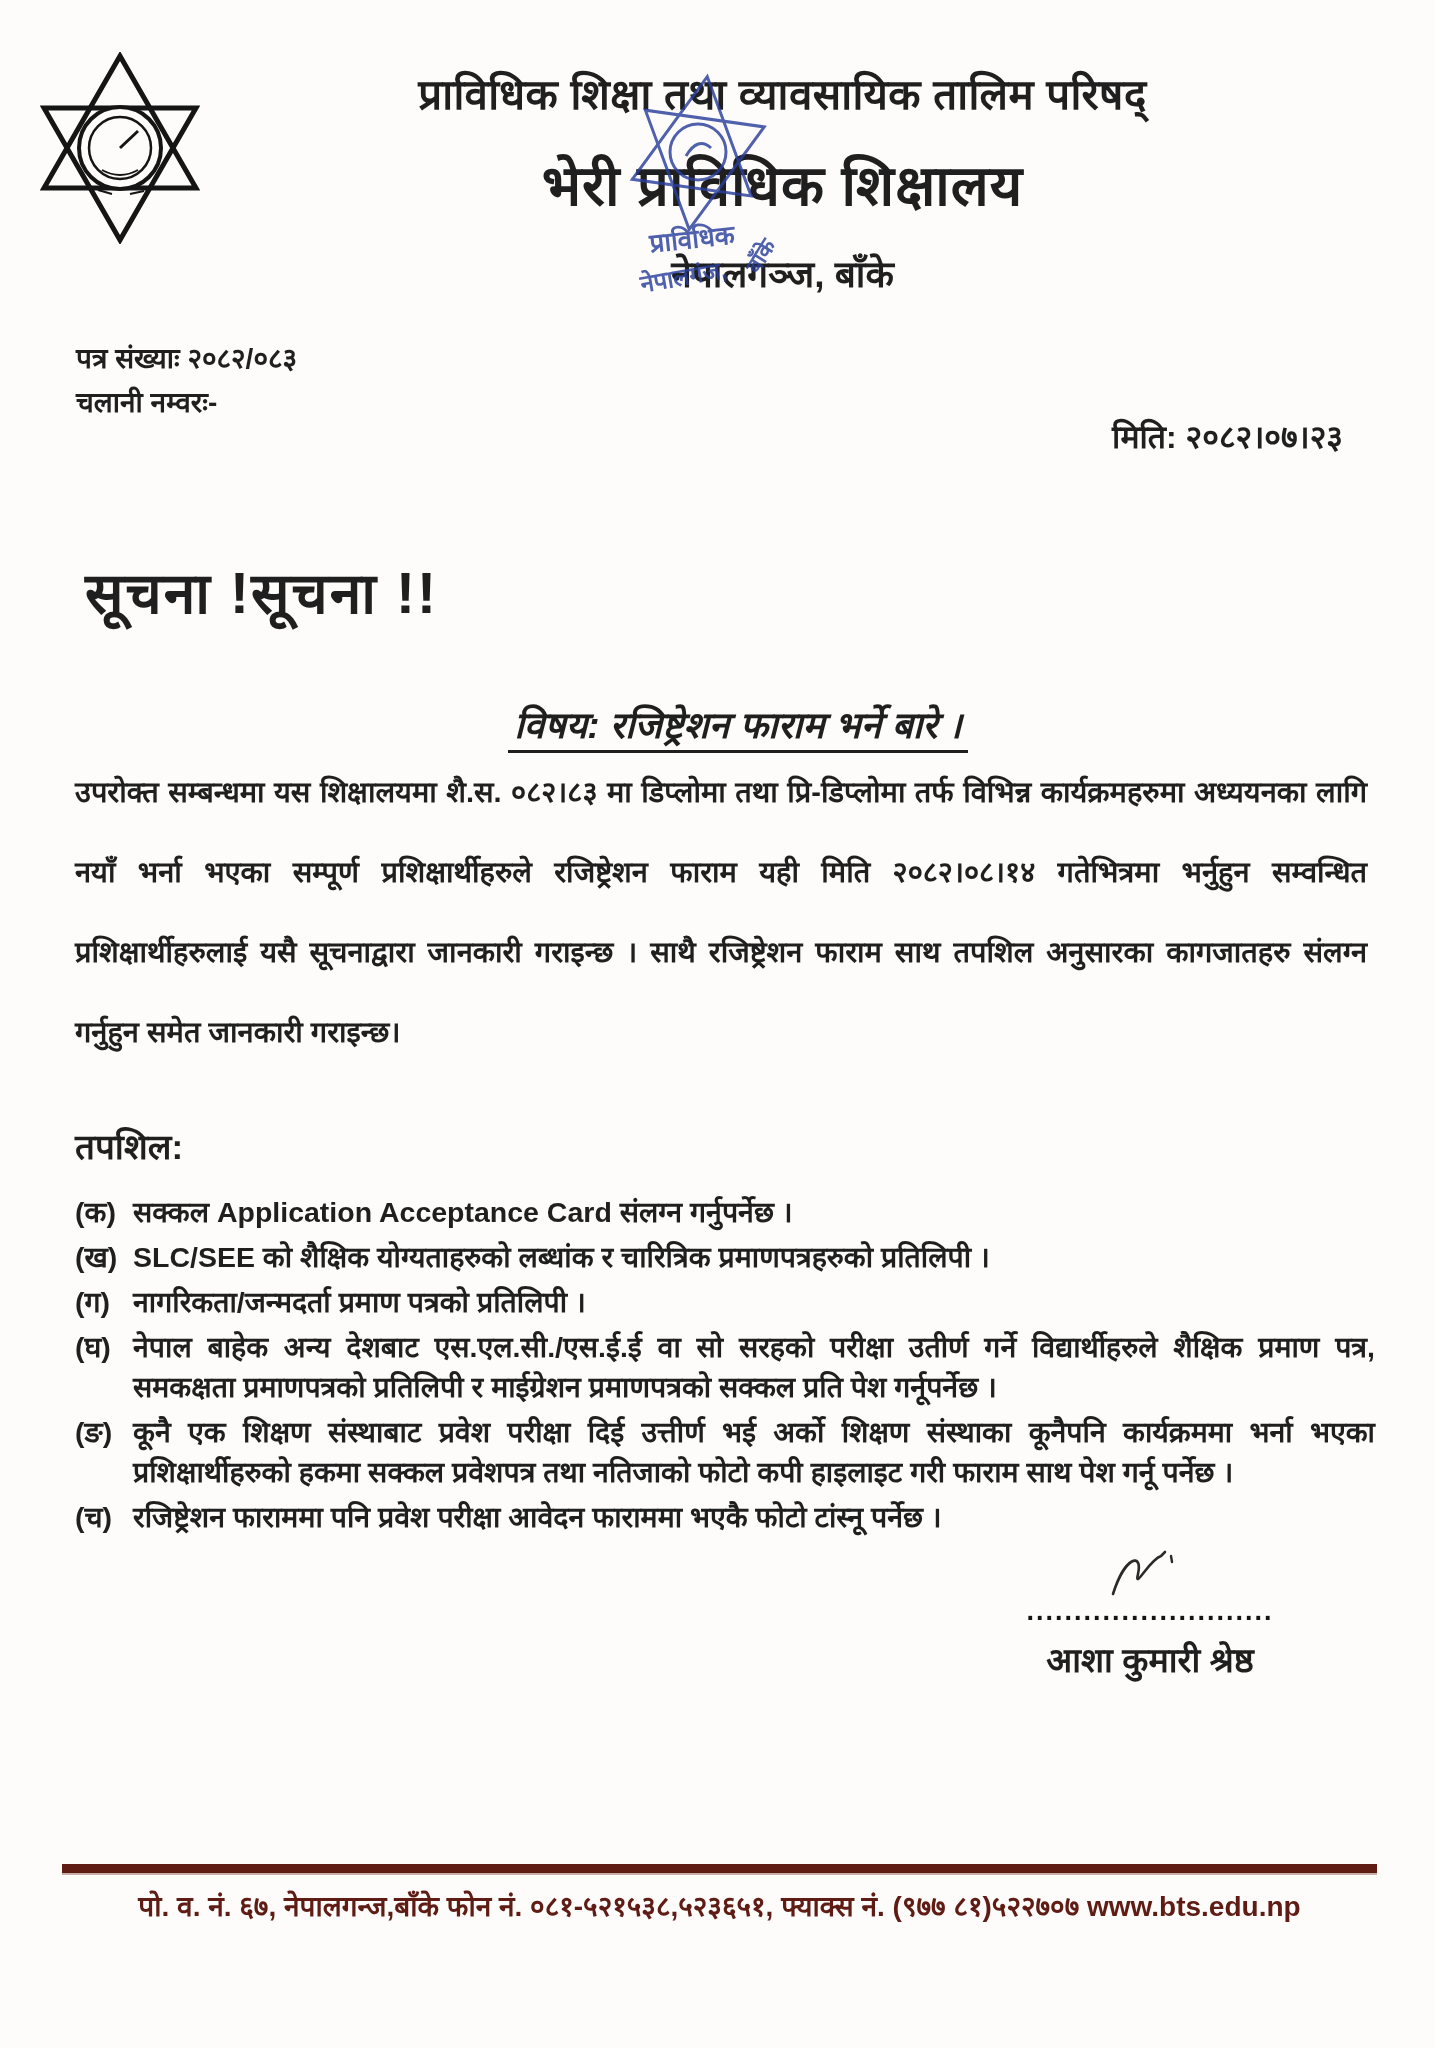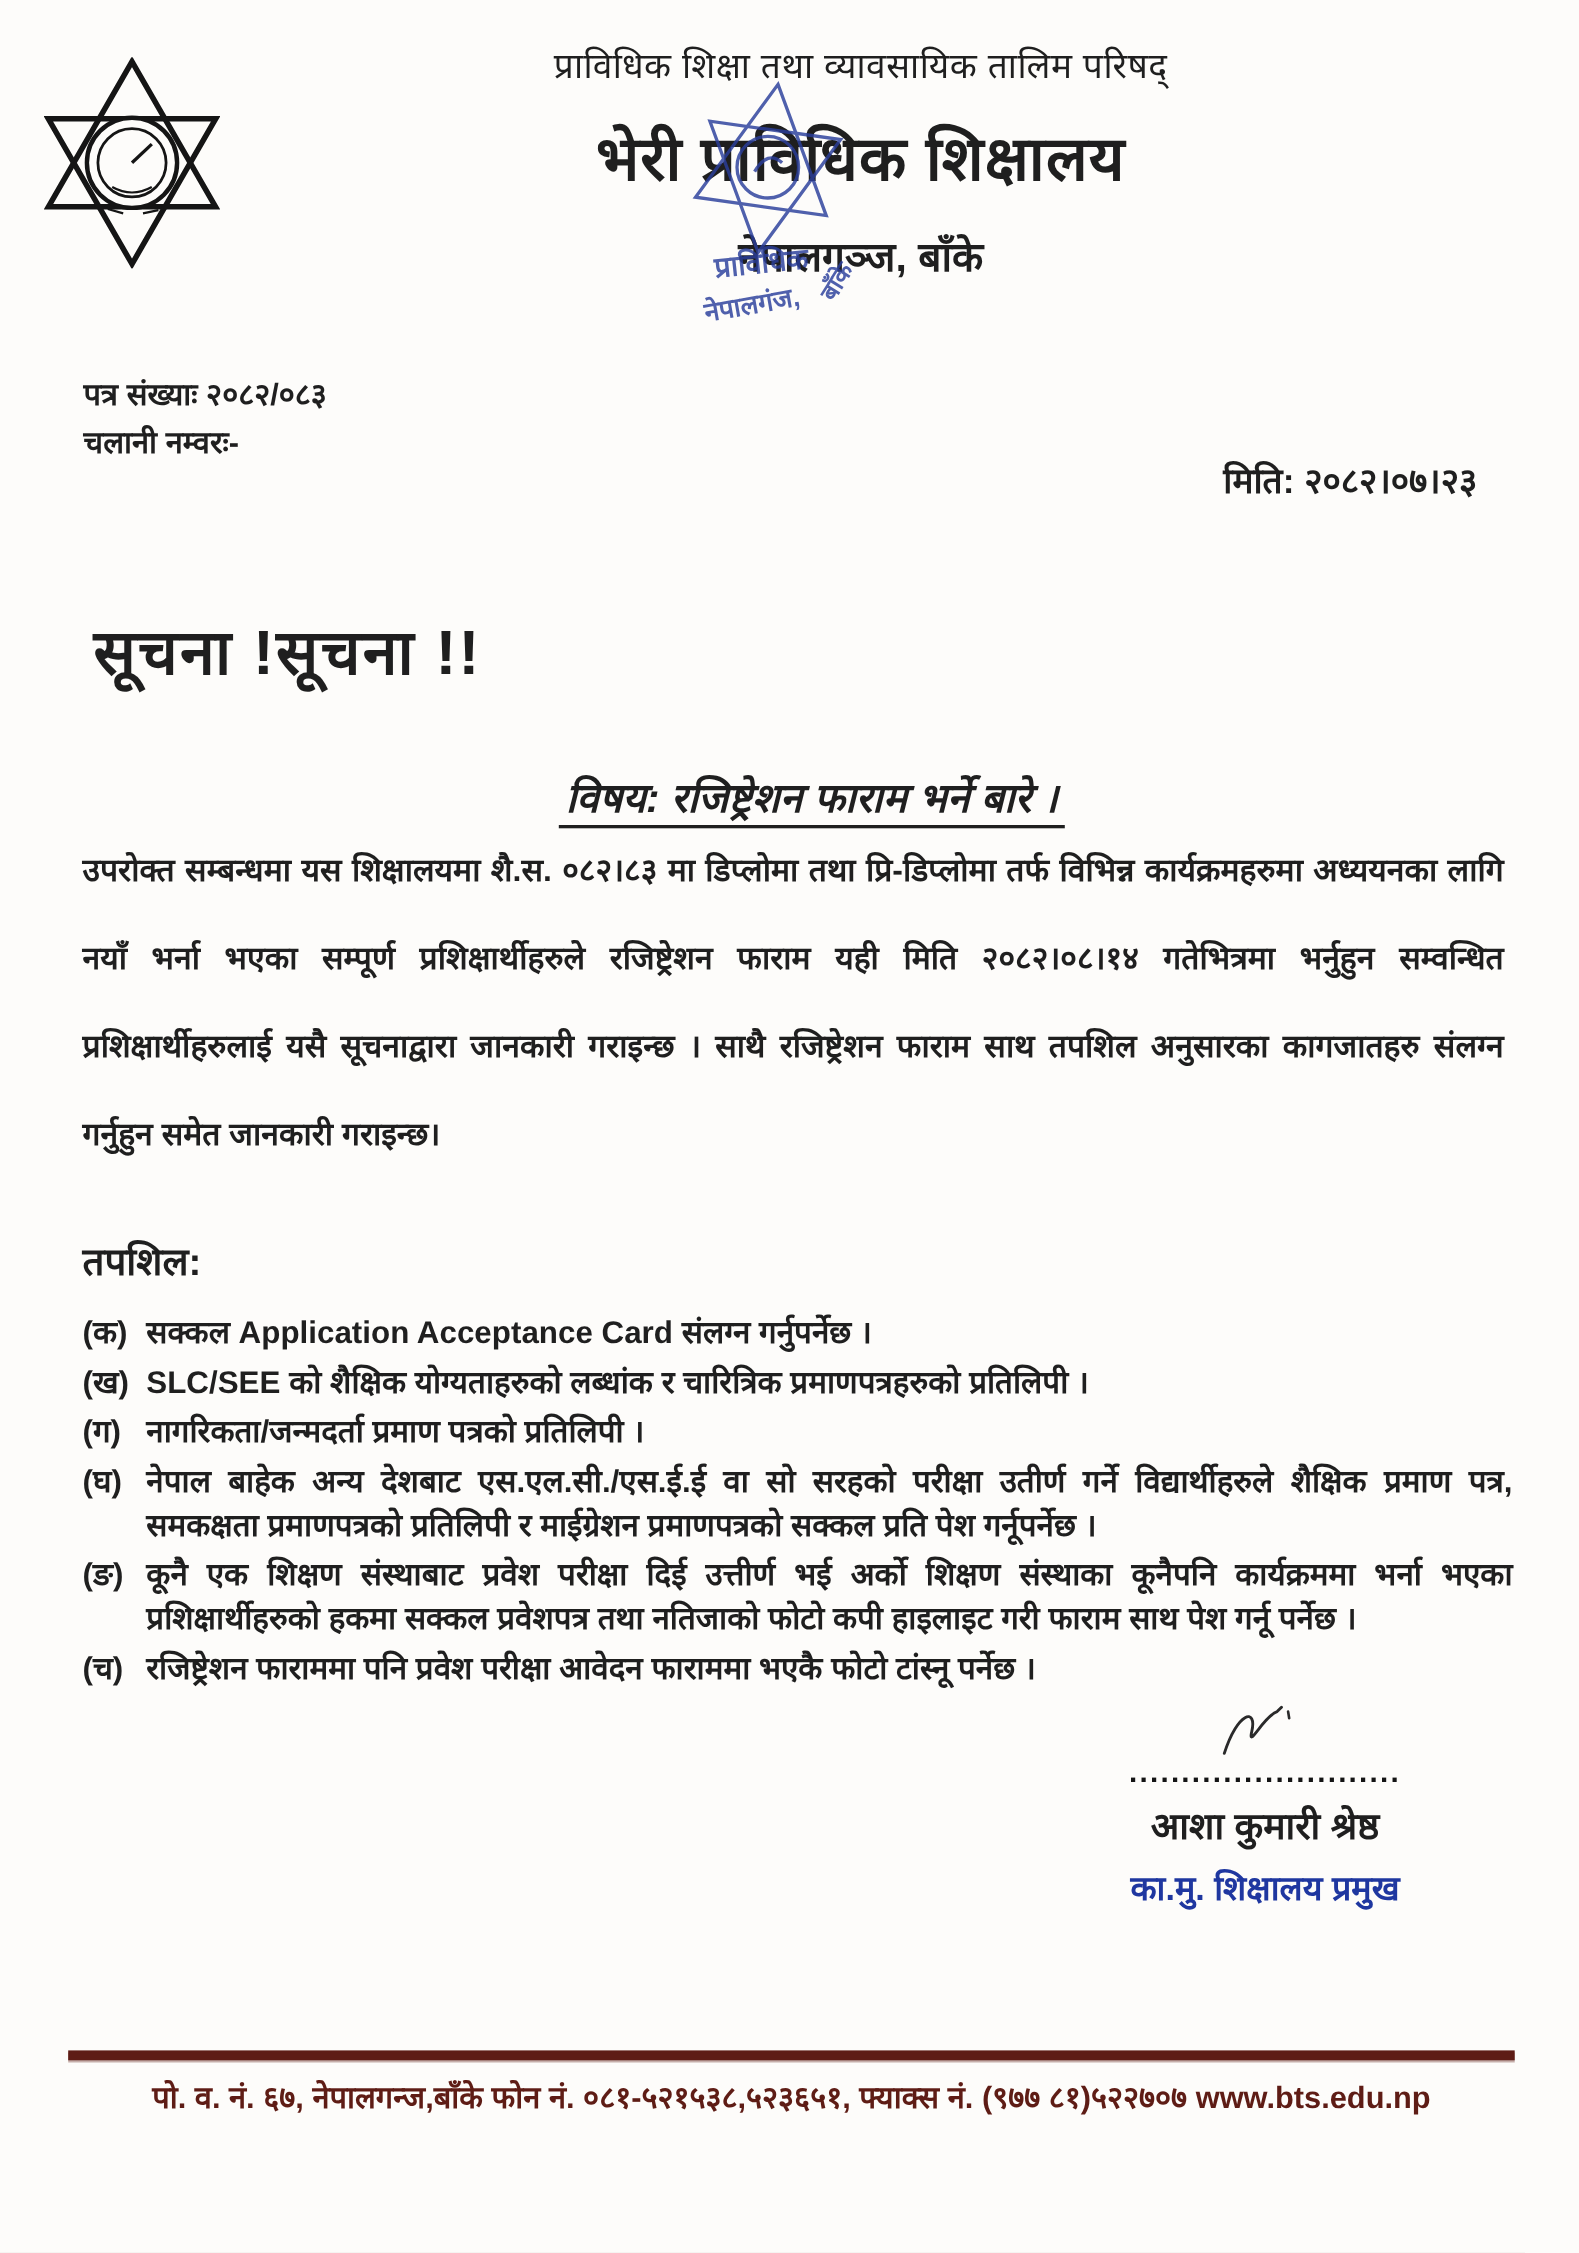--- a/index.html
+++ b/index.html
@@ -7,21 +7,21 @@
     position:relative;
     width:1435px;height:2048px;
     margin:0 auto;
     background:#fdfcfa;
     font-family:"Liberation Sans","DejaVu Sans",sans-serif;
     color:#1f1f1f;
     overflow:hidden;
   }
   
   .header-center{position:absolute;left:140px;right:10px;top:0;text-align:center;}
-  .org-line{position:relative;margin-top:37px;font-size:32px;font-weight:400;letter-spacing:.5px;}
+  .org-line{position:relative;margin-top:64px;font-size:42px;font-weight:700;letter-spacing:.5px;}
   .school-line{position:relative;margin-top:24px;font-size:56px;font-weight:800;letter-spacing:1px;z-index:1;}
   .loc-line{position:relative;margin-top:26px;font-size:37px;font-weight:700;z-index:1;}
   .emblem{position:absolute;left:40px;top:52px;width:160px;height:192px;}
   .stamp{position:absolute;left:585px;top:70px;width:230px;height:240px;z-index:2;opacity:.82;}
   
   .letter-no{position:absolute;left:76px;top:338px;font-size:28px;font-weight:700;}
   .dispatch-no{position:absolute;left:76px;top:382px;font-size:28px;font-weight:700;}
   .date-line{position:absolute;right:92px;top:414px;font-size:32px;font-weight:700;}
   
   .notice-row{position:absolute;left:85px;right:152px;top:552px;display:flex;justify-content:flex-start;}
@@ -131,19 +131,18 @@
 
   <div class="sig">
     <div class="sig-scribble">
       <svg width="90" height="52" viewBox="0 0 90 52">
         <path d="M8,46 C20,8 38,4 33,26 C29,43 44,12 56,8 L60,4" fill="none" stroke="#2a2a2a" stroke-width="2.6" stroke-linecap="round"></path>
         <path d="M66,8 l1,6" stroke="#2a2a2a" stroke-width="2.4" stroke-linecap="round"></path>
       </svg>
     </div>
     <div class="sig-dots">..........................</div>
     <div class="sig-name">आशा कुमारी श्रेष्ठ</div>
-    <div class="sig-title">का.मु. शिक्षालय प्रमुख</div>
   </div>
 
   <div class="footer-rule"></div>
   <div class="footer-text">पो. व. नं. ६७, नेपालगन्ज,बाँके फोन नं. ०८१-५२१५३८,५२३६५१, फ्याक्स नं. (९७७ ८१)५२२७०७ www.bts.edu.np</div>
 
 </div>
 
 </body></html>

